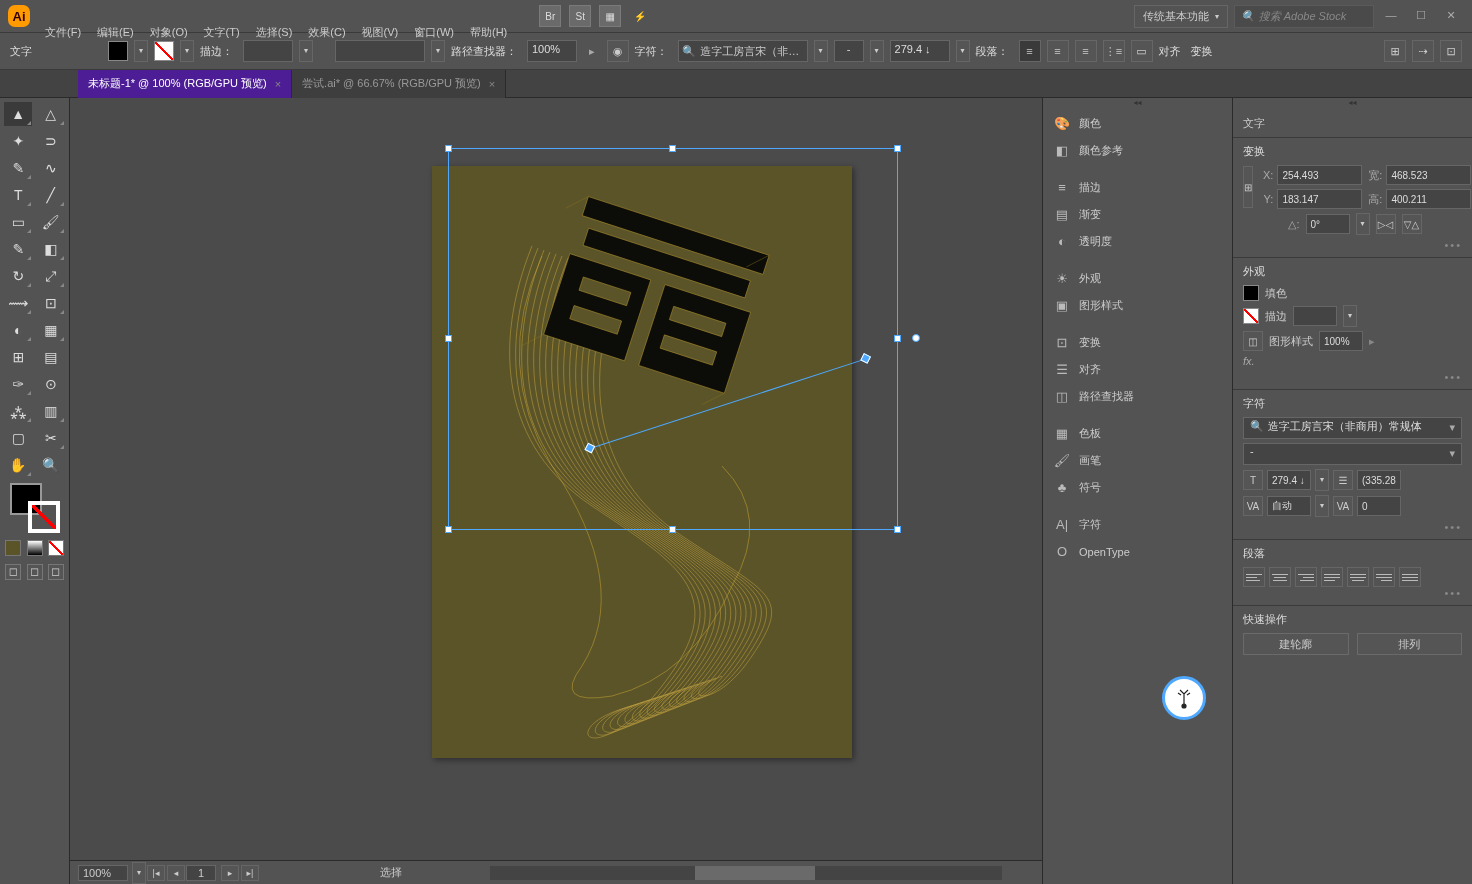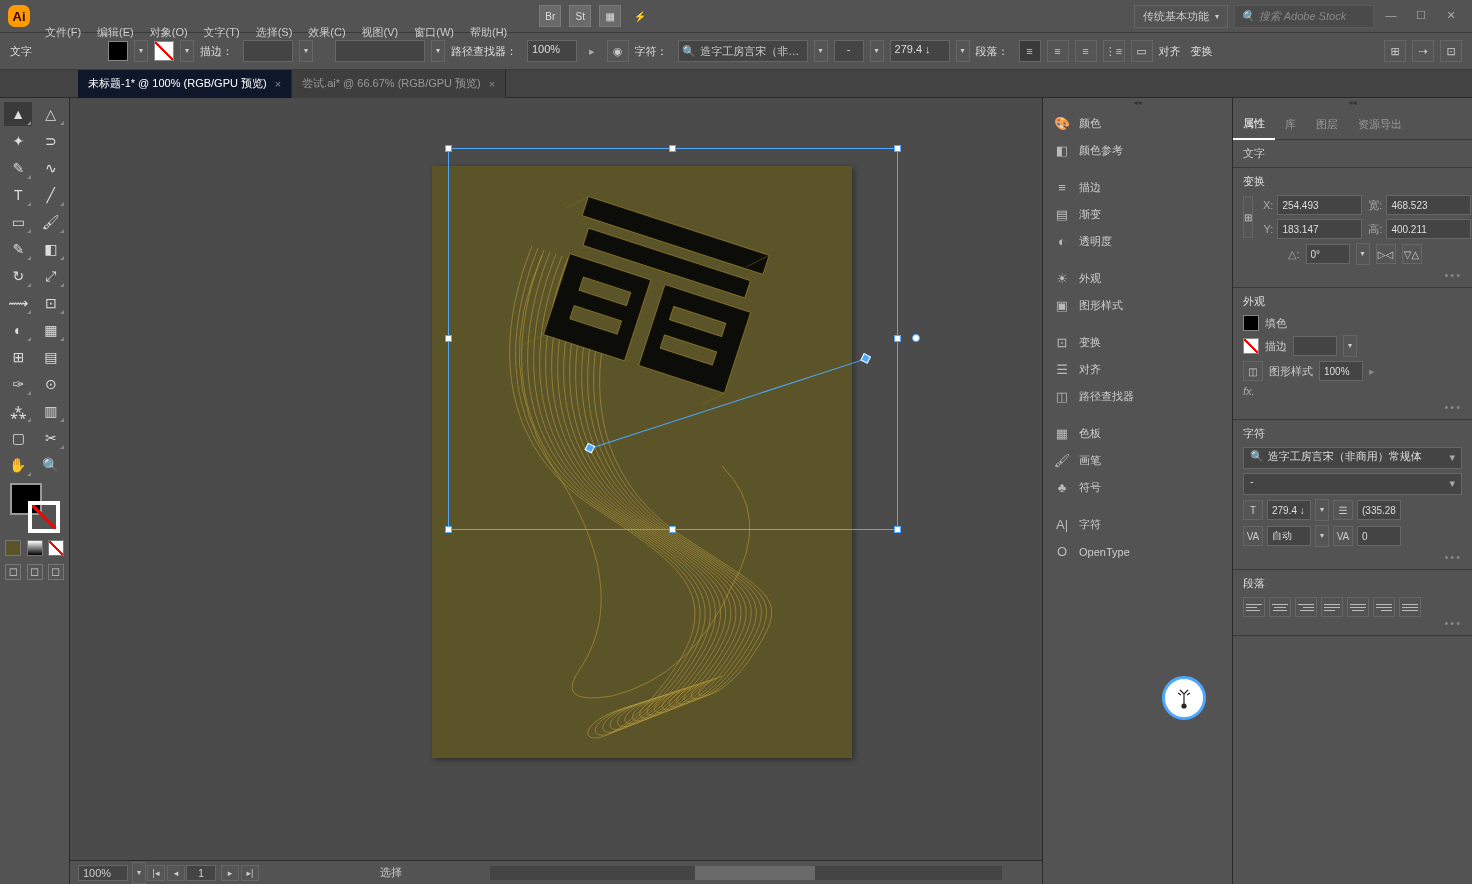--- a/index.html
+++ b/index.html
@@ -25,21 +25,21 @@
 .swatch.nostroke { background:linear-gradient(to top right,#fff 0%,#fff 45%,red 46%,red 54%,#fff 55%); }
 .ctrl-field { background:#444; border:1px solid #666; padding:2px 4px; color:#ddd; height:22px; }
 .ctrl-sm { width:50px; }
 .ctrl-drop { width:14px; height:22px; background:#555; border:1px solid #666; text-align:center; line-height:20px; font-size:8px; }
 .align-btn { width:22px; height:22px; background:#555; border:1px solid #666; display:flex; align-items:center; justify-content:center; }
 .align-btn.active { background:#3a3a3a; }
 
 
 #doctabs { height:28px; background:#434343; border-bottom:1px solid #2a2a2a; padding-left:78px; }
 .doctab { padding:6px 10px; background:#4b4b4b; border-right:1px solid #2a2a2a; height:28px; }
-.doctab.active { background:#0f172a; color:#fff; }
+.doctab.active { background:#4c1d95; color:#fff; }
 .doctab.inactive { background:#3e3e3e; color:#999; }
 .tab-x { margin-left:8px; color:#888; cursor:pointer; }
 
 
 #main { display:flex; height:786px; }
 
 
 #tools { width:70px; background:#535353; border-right:1px solid #2a2a2a; padding:4px 2px; }
 .tool-row { display:flex; justify-content:space-around; margin-bottom:3px; }
 .tool { width:28px; height:24px; display:flex; align-items:center; justify-content:center; color:#ddd; font-size:14px; cursor:pointer; position:relative; }
@@ -411,26 +411,20 @@
         <span>字符</span>
       </div>
     <div class="mid-row">
         <span class="mid-ico">O</span>
         <span>OpenType</span>
       </div>
   </div>
 
   <div id="rightpanel">
     <div class="mid-grip">◂◂</div>
-    <div class="rp-tabs flex">
-      <div class="rp-tab active">属性</div>
-      <div class="rp-tab">库</div>
-      <div class="rp-tab">图层</div>
-      <div class="rp-tab">资源导出</div>
-    </div>
 
     <div class="rp-section">
       <span>文字</span>
     </div>
 
     <div class="rp-section">
       <span class="rp-title">变换</span>
       <div class="flex rp-field-row">
         <div class="rp-icon-btn" style="width:28px;height:42px">⊞</div>
         <div class="col" style="gap:4px">
@@ -539,20 +533,27 @@
           </div>
         <div class="para-btn">
             <div class="pline" style="width:100%"></div>
             <div class="pline" style="width:100%"></div>
             <div class="pline" style="width:100%"></div>
           </div>
       </div>
       <div class="more-dots">•••</div>
     </div>
 
+    <div class="rp-section" style="border:none">
+      <span class="rp-title">快速操作</span>
+      <div class="flex" style="gap:8px">
+        <div class="rp-btn">建轮廓</div>
+        <div class="rp-btn">排列</div>
+      </div>
+    </div>
   </div>
 
 </div>
 
 <div id="badge">
   <svg width="28" height="28" viewBox="0 0 28 28">
       <g stroke="#222" stroke-width="1.2" fill="none">
         <path d="M14 20 L14 10 M10 6 L14 10 L18 6 M8 9 L11 11 M20 9 L17 11"></path>
         <circle cx="14" cy="22" r="2" fill="#222"></circle>
       </g>

